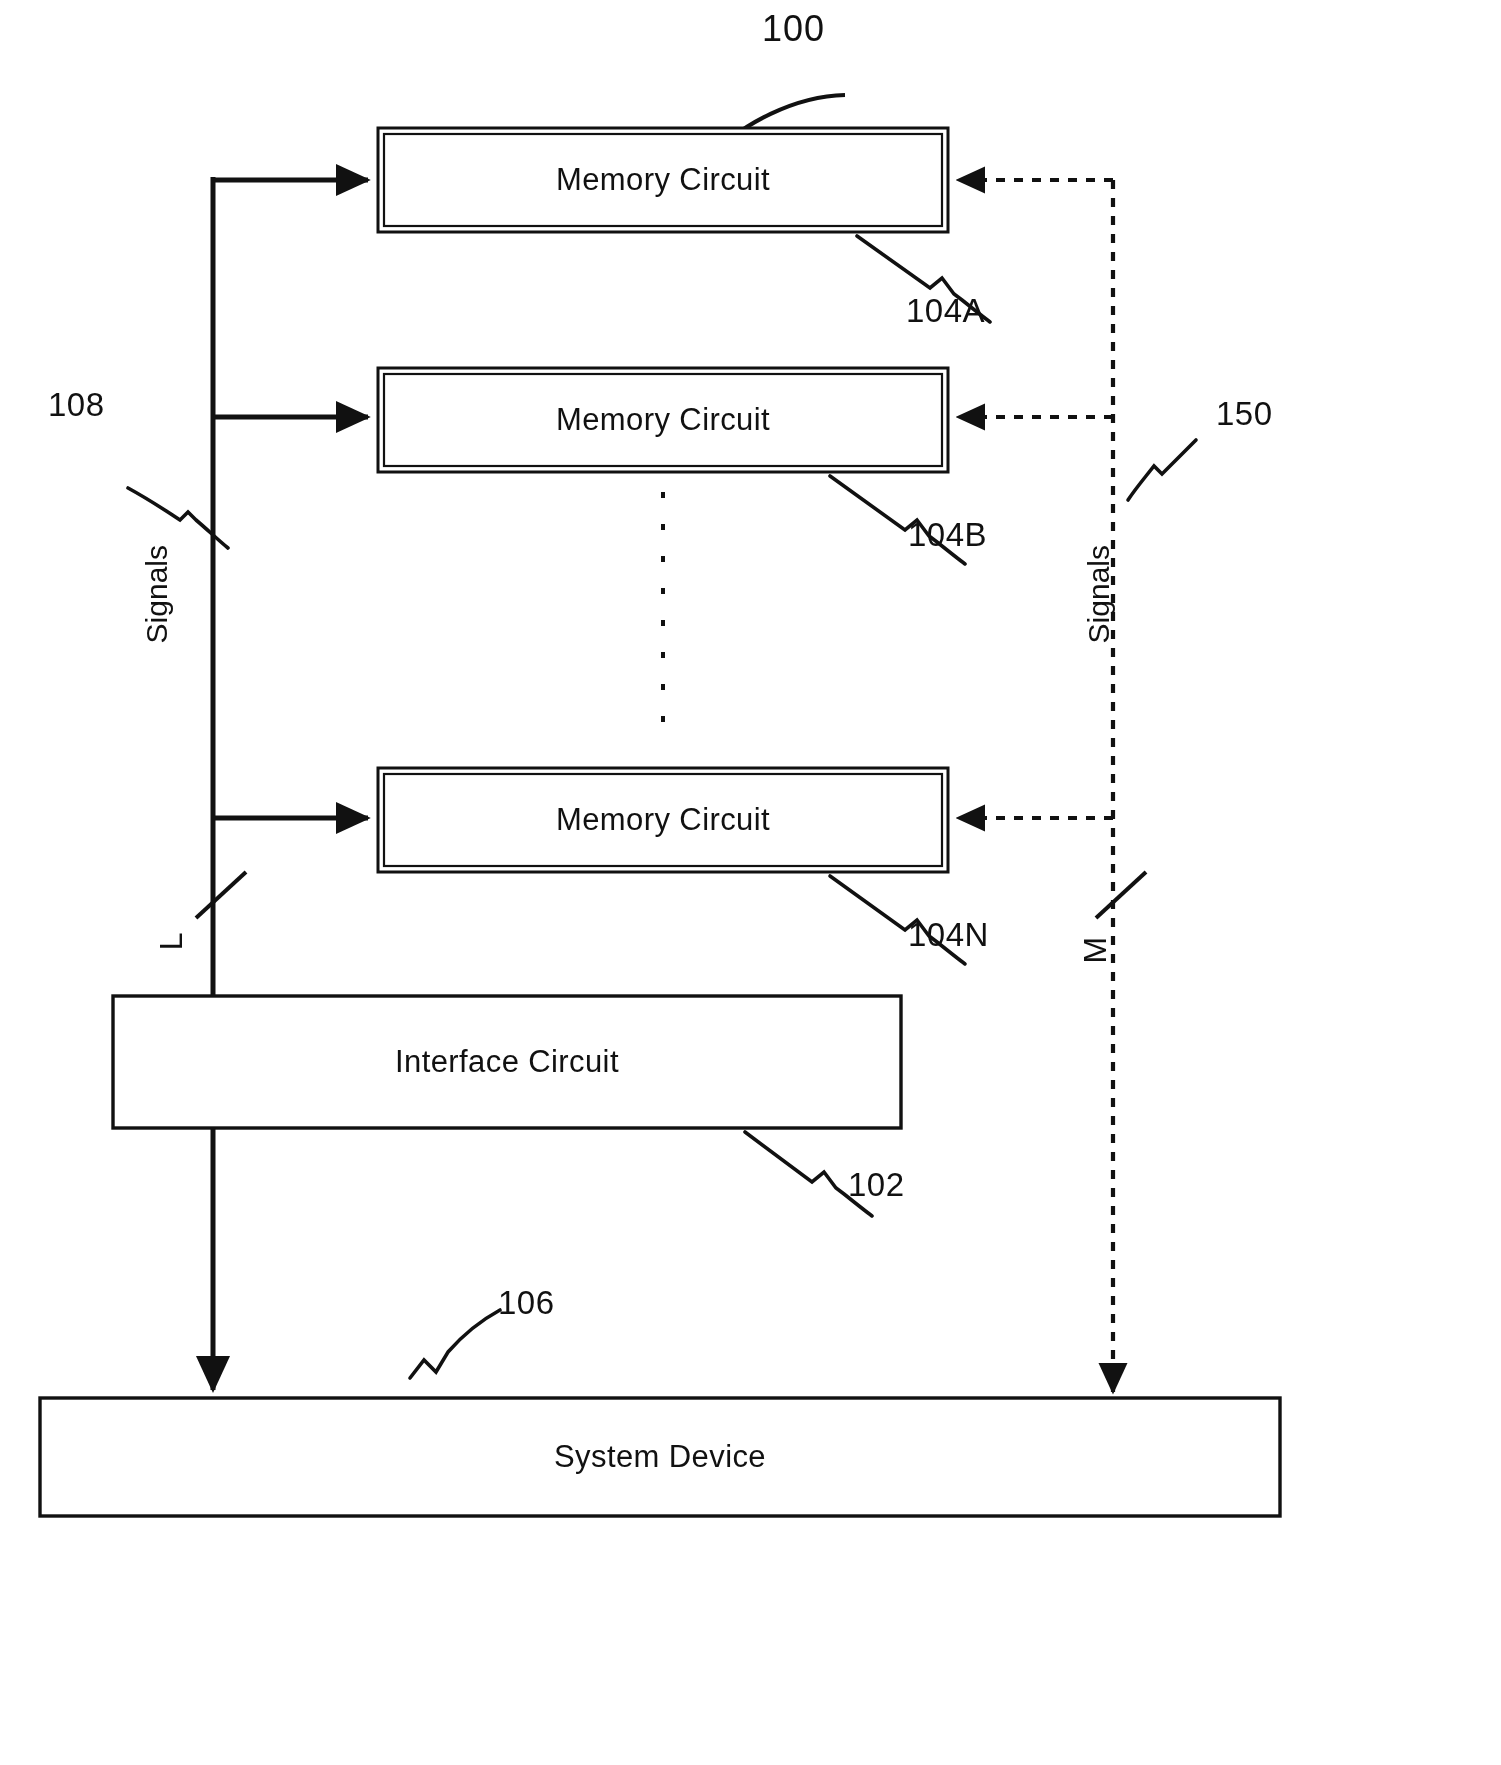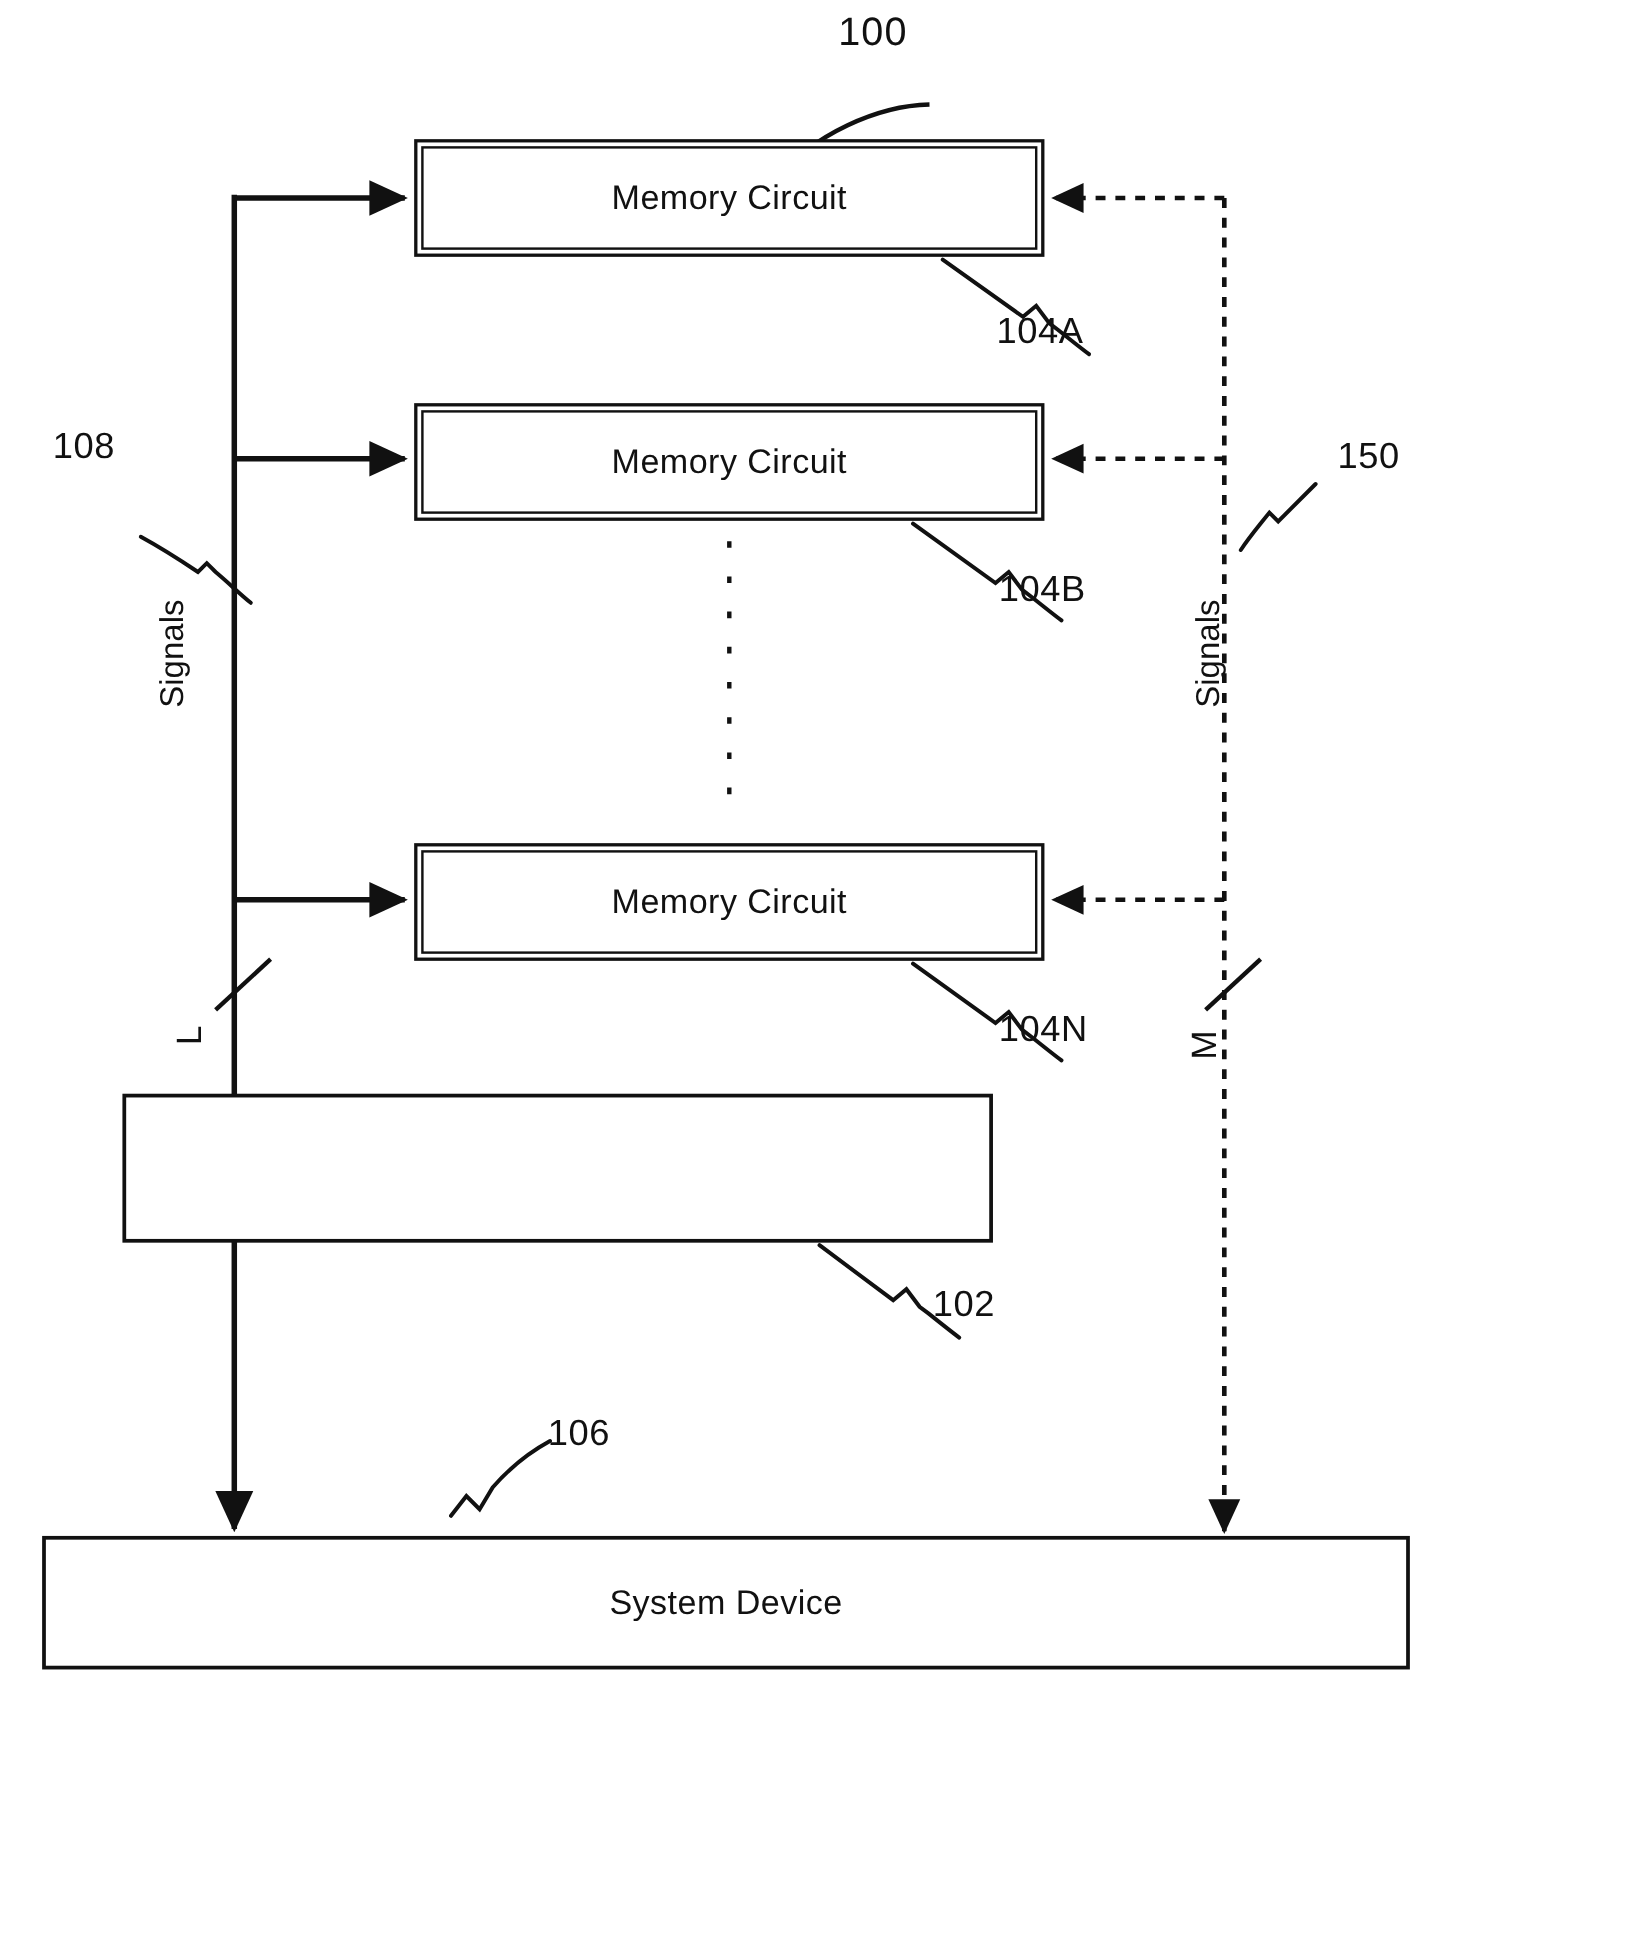--- a/index.html
+++ b/index.html
@@ -101,28 +101,29 @@
     <path d="M 745 1132 L 812 1182 L 824 1172 L 836 1188 L 844 1194
              C 854 1202 864 1210 872 1216" fill="none" stroke="#111" stroke-width="3.6" stroke-linecap="round"></path>
 
     <path d="M 410 1378 L 424 1360 L 436 1372 L 448 1352
              C 462 1336 478 1322 500 1310" fill="none" stroke="#111" stroke-width="3.6" stroke-linecap="round"></path>
   </svg>
 
   <div class="figno" style="left:762px;top:8px;">100</div>
 
   <div class="box-label" style="left:378px;top:128px;width:570px;height:104px;">Memory Circuit</div>
-  <div class="ref" style="left:906px;top:282px;">104A</div>
+  <div class="ref" style="left:906px;top:292px;">104A</div>
 
   <div class="box-label" style="left:378px;top:368px;width:570px;height:104px;">Memory Circuit</div>
   <div class="ref" style="left:908px;top:516px;">104B</div>
 
   <div class="box-label" style="left:378px;top:768px;width:570px;height:104px;">Memory Circuit</div>
   <div class="ref" style="left:908px;top:916px;text-align:right;">104N</div>
 
+  <div class="box-label" style="left:113px;top:996px;width:788px;height:132px;">Interface Circuit</div>
   <div class="ref" style="left:848px;top:1166px;text-align:right;">102</div>
 
   <div class="box-label" style="left:40px;top:1398px;width:1240px;height:118px;">System Device</div>
   <div class="ref" style="left:498px;top:1284px;">106</div>
 
   <div class="ref" style="left:48px;top:386px;">108</div>
   <div class="sig" style="left:140px;top:545px;transform:rotate(-90deg) translate(-100%,0);">Signals</div>
   <div class="wlabel" style="left:163px;top:905px;transform:rotate(-90deg) translate(-100%,0);">L</div>
 
   <div class="ref" style="left:1216px;top:395px;">150</div>

